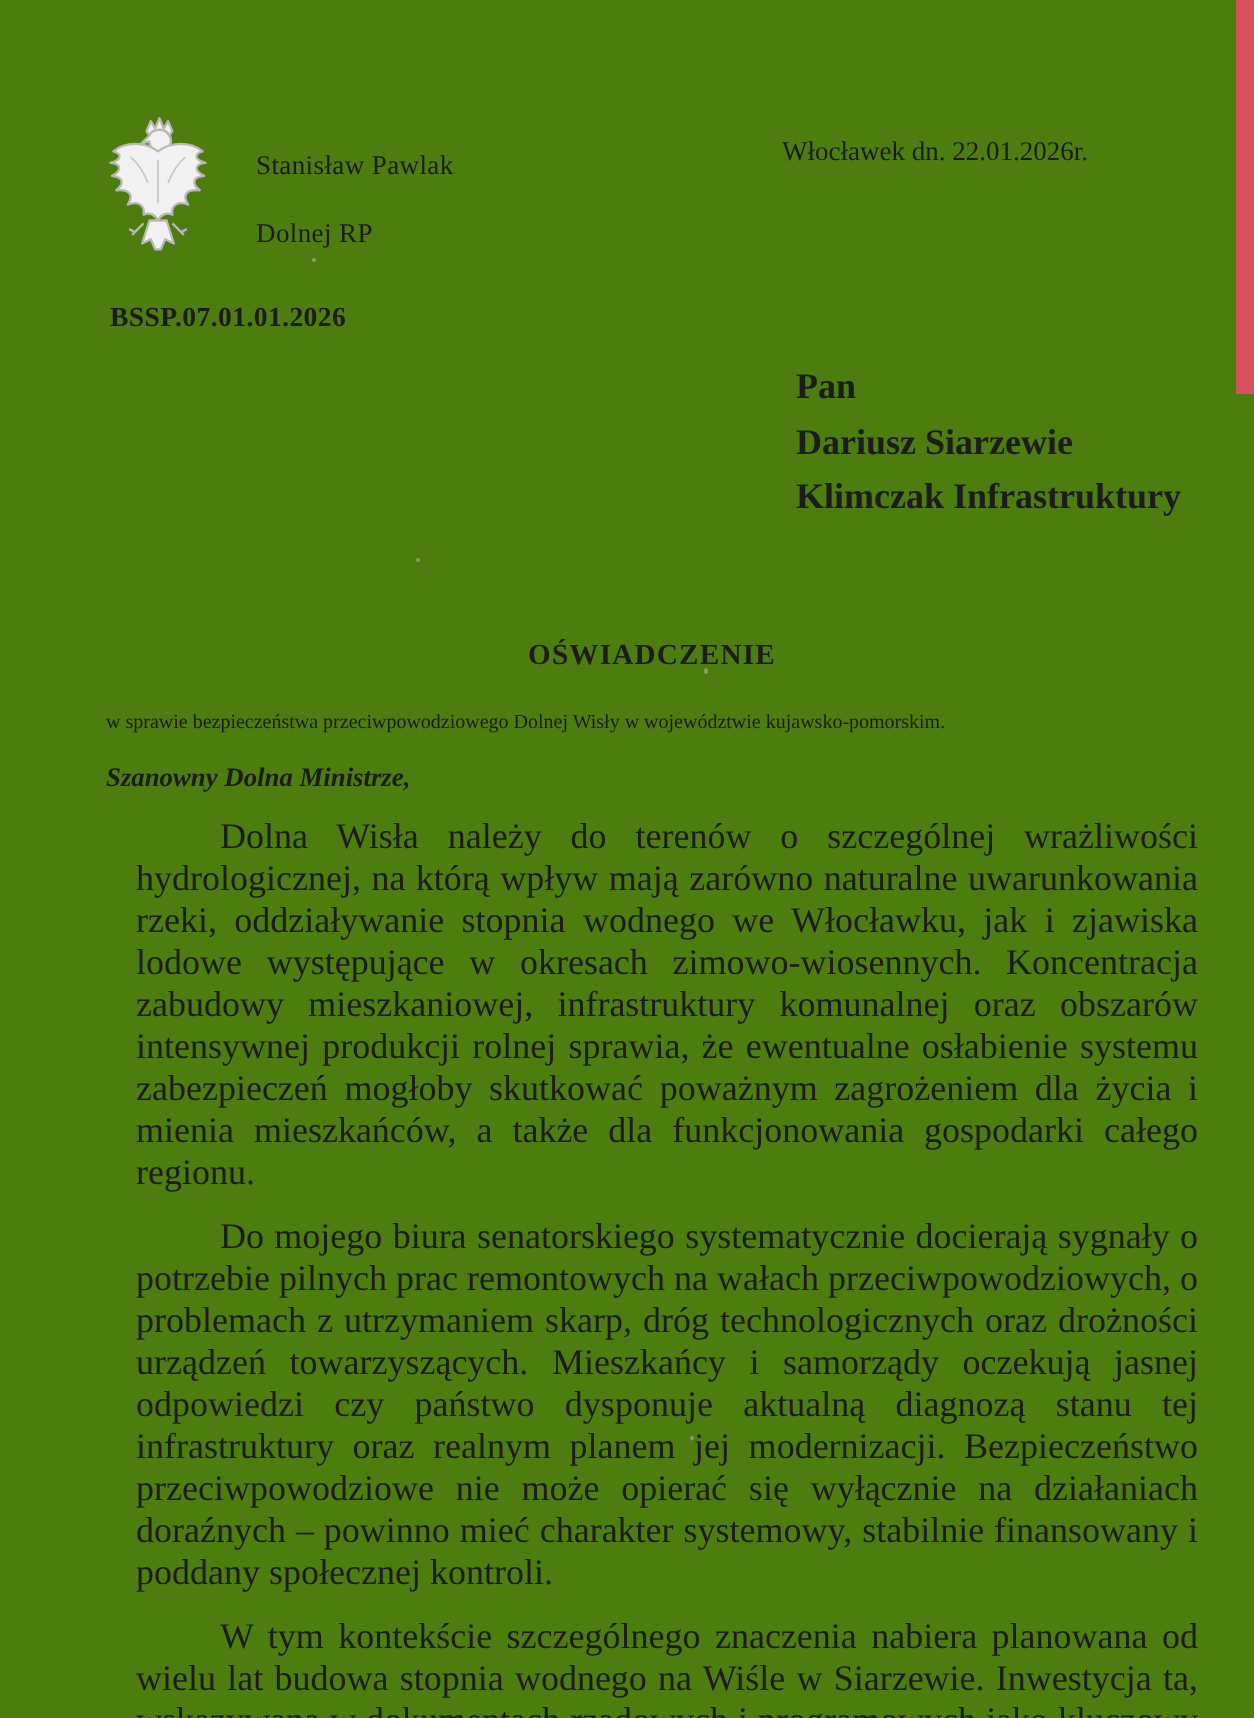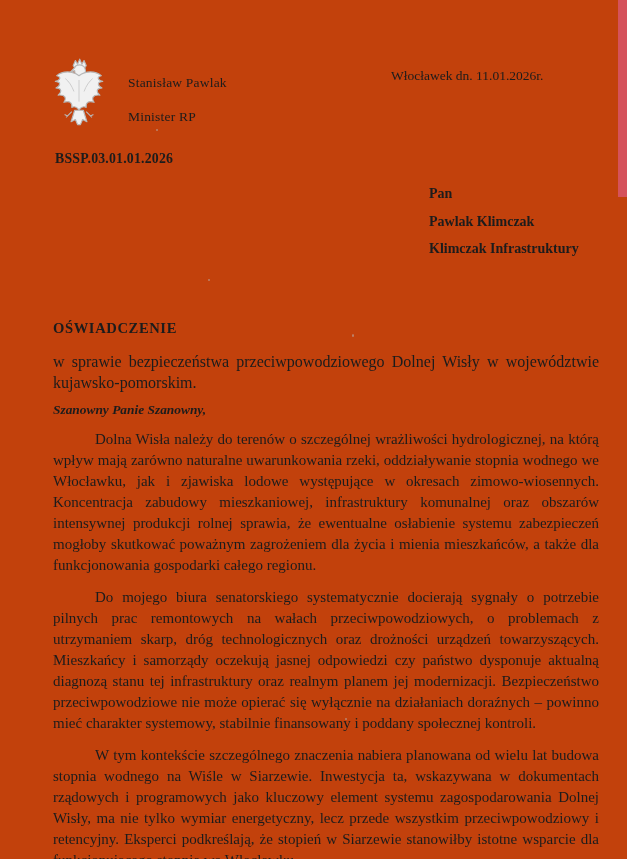--- a/index.html
+++ b/index.html
@@ -56,74 +56,74 @@
     left: 55px;
     top: 151px;
     font-size: 13.8px;
     font-weight: bold;
     letter-spacing: .2px;
   }
   .recipient {
     position: absolute;
     left: 398px;
     top: 180px;
-    font-size: 14px;
+    font-size: 18px;
     font-weight: bold;
     line-height: 27.5px;
-    margin-left: 31px;
   }
   .recipient div { white-space: nowrap; }
   
   .body-col {
     position: absolute;
     left: 53px;
     top: 320px;
     width: 546px;
   }
   .doc-title {
+    text-align: center;
     font-weight: bold;
     font-size: 14.6px;
     letter-spacing: .6px;
     margin: 0 0 14px 0;
   }
   .subject {
-    font-size: 16px;
+    font-size: 10px;
     line-height: 21px;
     text-align: justify;
     margin: 0 0 9px 0;
   }
   .greeting {
     font-size: 13.4px;
     font-weight: bold;
     font-style: italic;
     margin: 0 0 11px 0;
   }
   .paragraphs p {
-    font-size: 15px;
+    font-size: 18px;
     line-height: 21px;
     text-align: justify;
     text-indent: 42px;
-    margin: 0 0 11px 0;
+    margin: 0 0 11px 15px;
   }
   
   .speck {
     position: absolute;
     background: #b9b9b9;
     border-radius: 50%;
     opacity: .55;
   }
   .speck.s1 { left: 352px; top: 334px; width: 2px; height: 3px; }
   .speck.s2 { left: 156px; top: 129px; width: 2px; height: 2px; }
   .speck.s3 { left: 345px; top: 718px; width: 2px; height: 2px; }
   .speck.s4 { left: 208px; top: 279px; width: 2px; height: 2px; }
 </style>
 </head>
 <body>
 
-<div class="page" style="background: #c2410c;">
+<div class="page" style="background: #4d7c0f;">
 
   <div class="accent-bar" id="accentBar" style="background: rgb(213, 82, 92);"></div>
 
   <div class="emblem">
     <svg viewBox="0 0 100 110" width="72" height="80" aria-hidden="true">
       <g fill="#f1f1f1" stroke="#b8b8b8" stroke-width="1.6" stroke-linejoin="round">
 
         <path d="M42 10 L45 3 L48 8 L51 1 L54 8 L57 3 L60 10 L58 13 L44 13 Z"></path>
 
         <path d="M51 9 c5 0 8 4 8 8 c0 4 -3 7 -8 7 c-4 0 -7 -3 -7 -7 l-6 2 l6 -6 c1 -3 4 -4 7 -4 Z"></path>
@@ -148,37 +148,37 @@
 
         <path d="M40 74 L32 82 M34 80 L30 78 M60 74 L68 82 M66 80 L70 78" fill="none"></path>
 
         <path d="M31 28 C36 32 40 38 43 46 M69 28 C64 32 60 38 57 46 M50 30 L50 60" fill="none" stroke="#c7c7c7" stroke-width="1.2"></path>
       </g>
     </svg>
   </div>
 
   <div class="sender">
     <div>Stanisław Pawlak</div>
-    <div>Minister RP</div>
+    <div>Dolnej RP</div>
   </div>
 
-  <div class="place-date">Włocławek dn. 11.01.2026r.</div>
+  <div class="place-date">Włocławek dn. 22.01.2026r.</div>
 
-  <div class="reference">BSSP.03.01.01.2026</div>
+  <div class="reference">BSSP.07.01.01.2026</div>
 
   <div class="recipient">
     <div>Pan</div>
-    <div>Pawlak Klimczak</div>
+    <div>Dariusz Siarzewie</div>
     <div>Klimczak Infrastruktury</div>
   </div>
 
   <div class="body-col">
     <div class="doc-title">OŚWIADCZENIE</div>
     <div class="subject">w sprawie bezpieczeństwa przeciwpowodziowego Dolnej Wisły w województwie kujawsko-pomorskim.</div>
-    <div class="greeting">Szanowny Panie Szanowny,</div>
+    <div class="greeting">Szanowny Dolna Ministrze,</div>
     <div class="paragraphs">
       <p>Dolna Wisła należy do terenów o szczególnej wrażliwości hydrologicznej, na którą wpływ mają zarówno naturalne uwarunkowania rzeki, oddziaływanie stopnia wodnego we Włocławku, jak i zjawiska lodowe występujące w okresach zimowo-wiosennych. Koncentracja zabudowy mieszkaniowej, infrastruktury komunalnej oraz obszarów intensywnej produkcji rolnej sprawia, że ewentualne osłabienie systemu zabezpieczeń mogłoby skutkować poważnym zagrożeniem dla życia i mienia mieszkańców, a także dla funkcjonowania gospodarki całego regionu.</p>
       <p>Do mojego biura senatorskiego systematycznie docierają sygnały o potrzebie pilnych prac remontowych na wałach przeciwpowodziowych, o problemach z utrzymaniem skarp, dróg technologicznych oraz drożności urządzeń towarzyszących. Mieszkańcy i samorządy oczekują jasnej odpowiedzi czy państwo dysponuje aktualną diagnozą stanu tej infrastruktury oraz realnym planem jej modernizacji. Bezpieczeństwo przeciwpowodziowe nie może opierać się wyłącznie na działaniach doraźnych – powinno mieć charakter systemowy, stabilnie finansowany i poddany społecznej kontroli.</p>
       <p>W tym kontekście szczególnego znaczenia nabiera planowana od wielu lat budowa stopnia wodnego na Wiśle w Siarzewie. Inwestycja ta, wskazywana w dokumentach rządowych i programowych jako kluczowy element systemu zagospodarowania Dolnej Wisły, ma nie tylko wymiar energetyczny, lecz przede wszystkim przeciwpowodziowy i retencyjny. Eksperci podkreślają, że stopień w Siarzewie stanowiłby istotne wsparcie dla funkcjonującego stopnia we Włocławku,</p>
     </div>
   </div>
 
   <div class="speck s1"></div>
   <div class="speck s2"></div>
   <div class="speck s3"></div>

